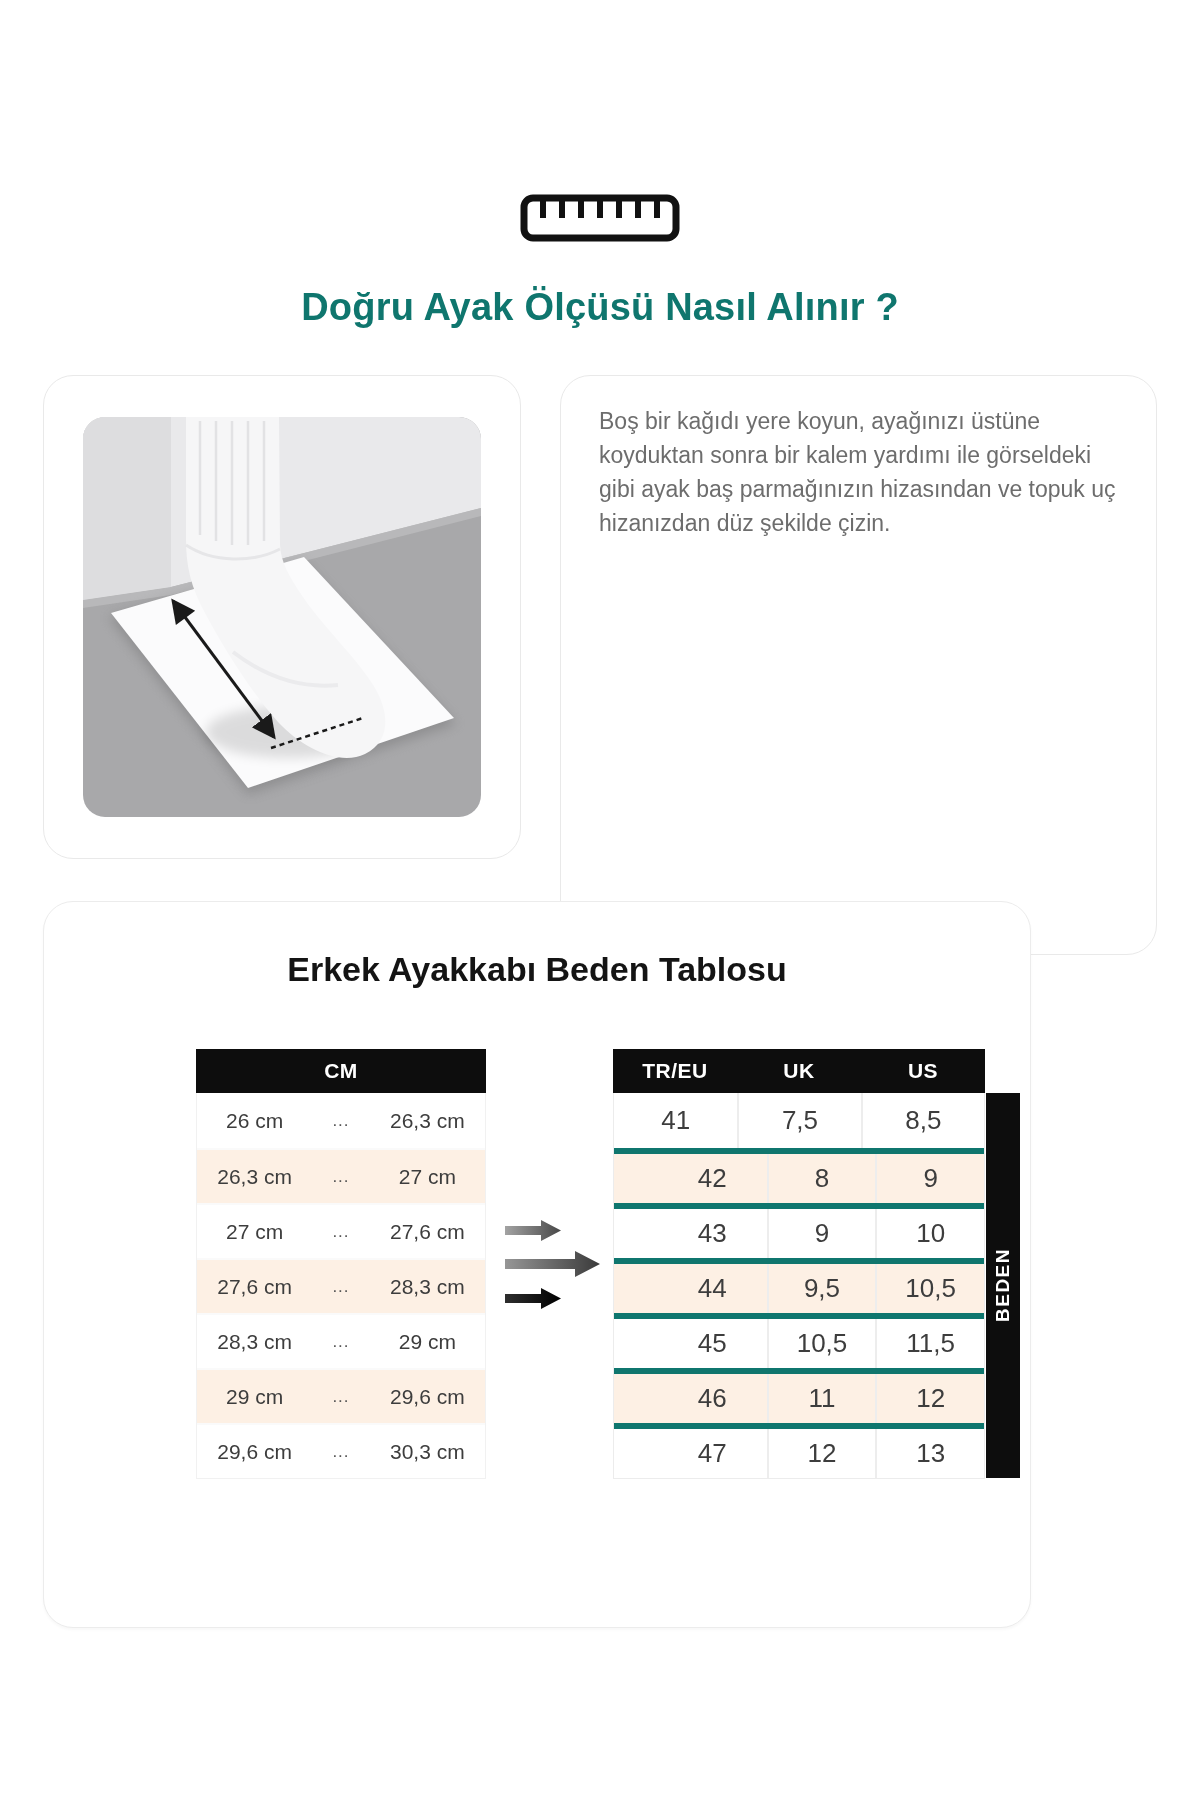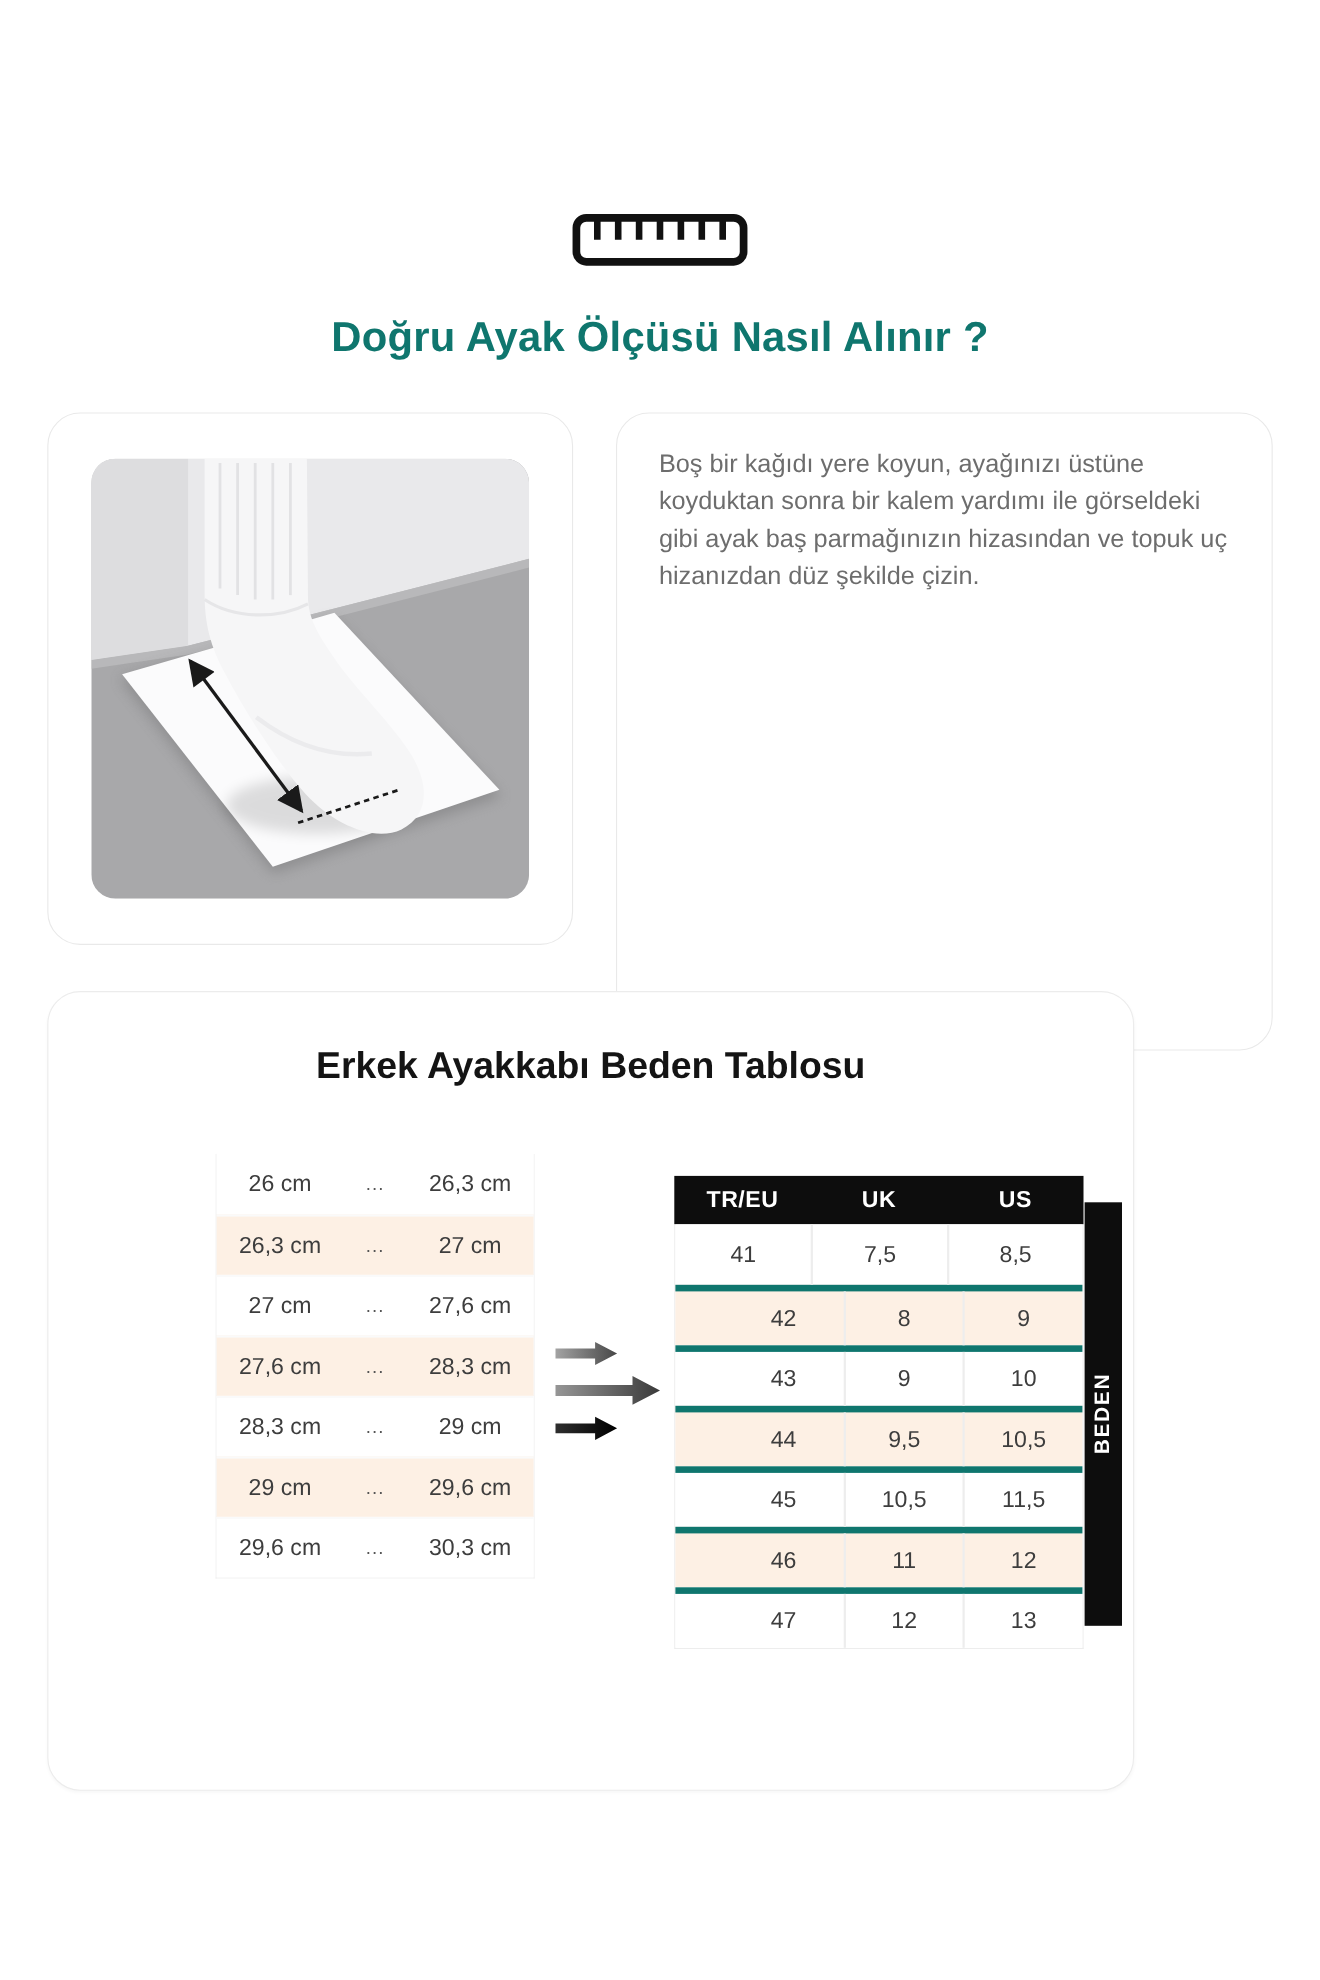--- a/index.html
+++ b/index.html
@@ -50,29 +50,29 @@
   .cm-body { border:1px solid #f1f1f1; border-top:none; }
   .cm-row {
     height:55px; display:grid; grid-template-columns:40% 20% 40%;
     align-items:center; text-align:center;
     font-size:21px; color:#3d3d3d; background:#fff;
   }
   .cm-row + .cm-row { border-top:2px solid #fafafa; }
   .cm-body .cm-row:nth-child(even) { background:#fdf0e4; }
   .cm-dots { font-size:17px; color:#555; letter-spacing:1px; }
   
-  .size-table { position:absolute; left:569px; top:147px; width:372px;margin-top:20px; }
+  .size-table { position:absolute; left:569px; top:147px; width:372px; }
   .size-table .table-header { grid-template-columns:1fr 1fr 1fr; }
   .size-body { border:1px solid #ececec; border-top:none; }
   .size-row { height:55px; display:grid; grid-template-columns:1fr 1fr 1fr; background:#fff; }
   .size-row + .size-row { border-top:6px solid #0f766e;padding-left:44px; }
   .size-body .size-row:nth-child(even) { background:#fdf0e4; }
   .size-cell {
     display:flex; align-items:center; justify-content:center;
-    font-size:21px; color:#3d3d3d; height:100%;
+    font-size:26px; color:#3d3d3d; height:100%;
   }
   .size-cell + .size-cell { border-left:2px solid #ededed;text-align:right; }
   .arrows { position:absolute; left:459px; top:316px; }
   .beden-bar {
     position:absolute; left:942px; top:191px; width:34px; height:385px;
     background:#0d0d0d; display:flex; align-items:center; justify-content:center;
   }
   .beden-label {
     color:#fff; font-size:19px; font-weight:bold; letter-spacing:1.5px;
     writing-mode:vertical-rl; transform:rotate(180deg);
@@ -147,20 +147,23 @@
 
   <div class="right-col">
     <div class="info-box">Boş bir kağıdı yere koyun, ayağınızı üstüne koyduktan sonra bir kalem yardımı ile görseldeki gibi ayak baş parmağınızın hizasından ve topuk uç hizanızdan düz şekilde çizin.</div>
   </div>
 </div>
 
 <div class="section-box">
   <h2 class="section-title">Erkek Ayakkabı Beden Tablosu</h2>
 
   <div class="cm-table">
+    <div class="table-header">
+      <span>CM</span>
+    </div>
     <div class="cm-body">
       <div class="cm-row">
         <span>26 cm</span>
         <span class="cm-dots">...</span>
         <span>26,3 cm</span>
       </div>
       <div class="cm-row">
         <span>26,3 cm</span>
         <span class="cm-dots">...</span>
         <span>27 cm</span>

